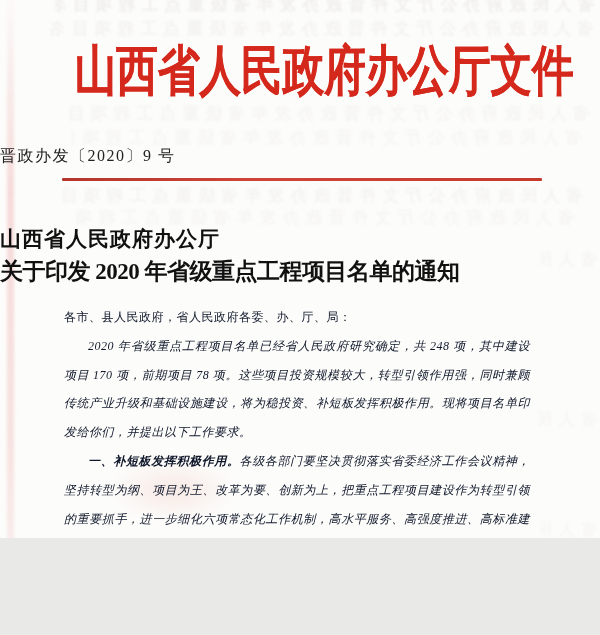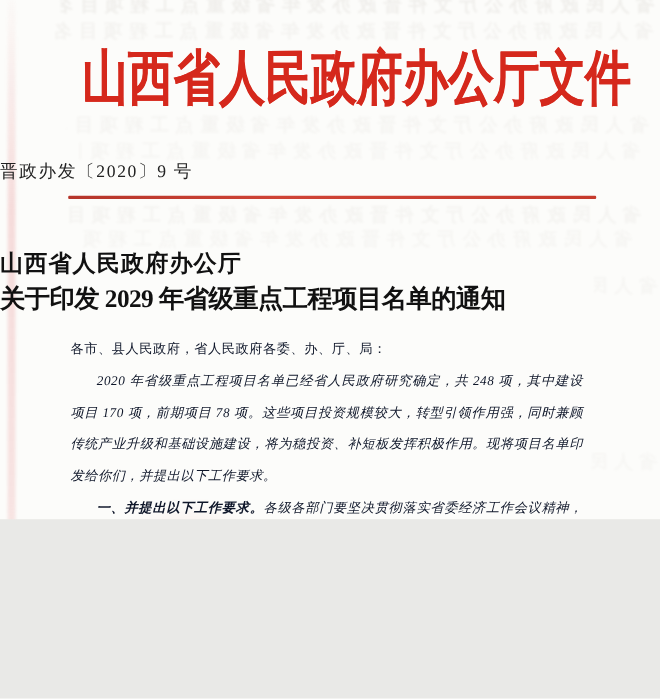--- a/index.html
+++ b/index.html
@@ -2,21 +2,21 @@
 <html><head>
 <meta charset="utf-8">
 <style>
   html,body{margin:0;padding:0;}
   body{
     width:600px;height:635px;overflow:hidden;
     font-family:"Liberation Serif","DejaVu Serif",serif;
     background:#e9e9e7;
   }
   .page{
-    position:relative;width:600px;height:472px;overflow:hidden;
+    position:relative;width:600px;height:538px;overflow:hidden;
     background:#fcfcfa;
     color:#1c1c1c;
   }
   
   .pink-band{
     position:absolute;left:7px;top:0;width:7px;height:635px;
     background:linear-gradient(180deg,
       rgba(244,205,205,0.05),
       rgba(238,180,180,0.45) 30%,
       rgba(238,180,180,0.35) 72%,
@@ -112,24 +112,24 @@
   <div class="banner">
     <span class="banner-text">山西省人民政府办公厅文件</span>
   </div>
 
   <div class="doc-number">晋政办发〔2020〕9 号</div>
 
   <div class="red-line"></div>
 
   <div class="doc-title">
     <div class="title-l1">山西省人民政府办公厅</div>
-    <div class="title-l2">关于印发 2029 年省级重点工程项目名单的通知</div>
+    <div class="title-l2">关于印发 2020 年省级重点工程项目名单的通知</div>
   </div>
 
   <div class="body-text">
     <p class="salutation">各市、县人民政府，省人民政府各委、办、厅、局：</p>
     <p class="indent">2020 年省级重点工程项目名单已经省人民政府研究确定，共 248 项，其中建设项目 170 项，前期项目 78 项。这些项目投资规模较大，转型引领作用强，同时兼顾传统产业升级和基础设施建设，将为稳投资、补短板发挥积极作用。现将项目名单印发给你们，并提出以下工作要求。</p>
-    <p class="indent"><span class="lead-bold">一、并提出以下工作要求。</span><span>各级各部门要坚决贯彻落实省委经济工作会议精神，坚持转型为纲、项目为王、改革为要、创新为上，把重点工程项目建设作为转型引领的重要抓手，进一步细化六项常态化工作机制，高水平服务、高强度推进、高标准建设，促进全</span></p>
+    <p class="indent"><span class="lead-bold">一、补短板发挥积极作用。</span><span>各级各部门要坚决贯彻落实省委经济工作会议精神，坚持转型为纲、项目为王、改革为要、创新为上，把重点工程项目建设作为转型引领的重要抓手，进一步细化六项常态化工作机制，高水平服务、高强度推进、高标准建设，促进全</span></p>
   </div>
 
   <div class="page-number">— 1 —</div>
 
 </div>
 
 </body></html>

